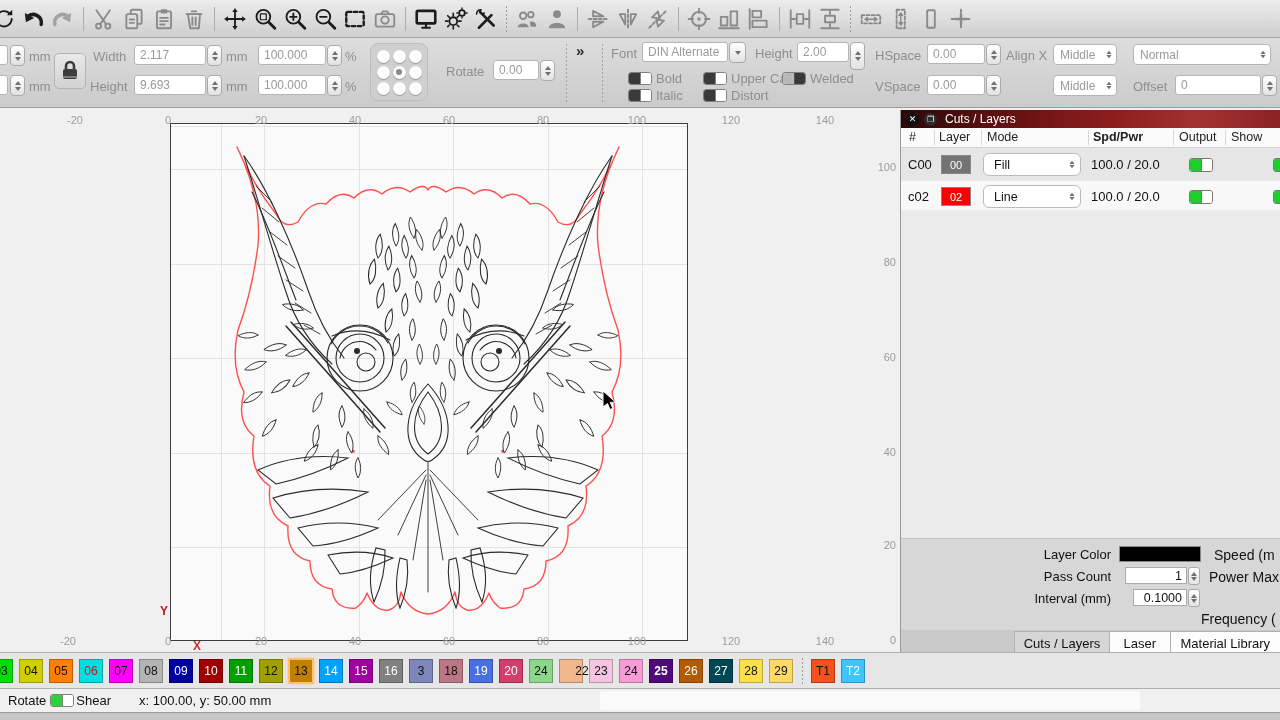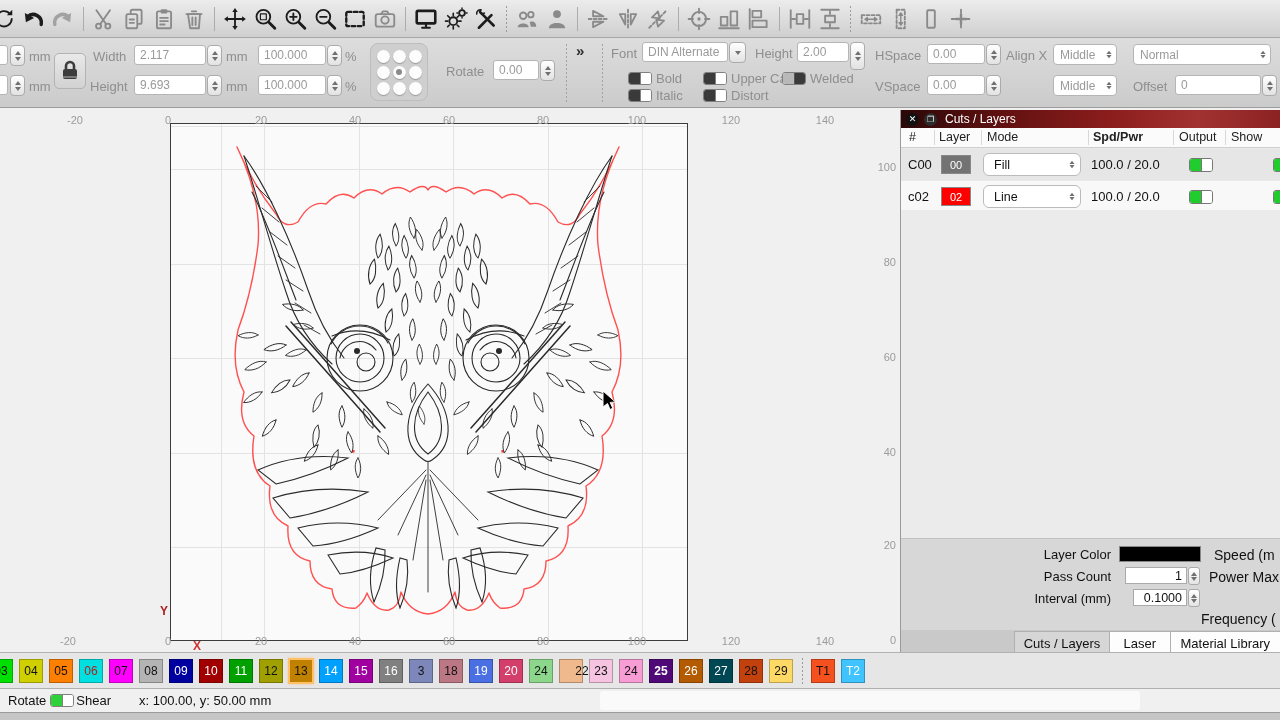--- a/index.html
+++ b/index.html
@@ -723,21 +723,21 @@
     <div class="swatch" style="background: rgb(187, 119, 132); color: rgb(17, 17, 17);">18</div>
     <div class="swatch" style="background: rgb(74, 111, 227); color: rgb(255, 255, 255);">19</div>
     <div class="swatch" style="background: rgb(211, 63, 106); color: rgb(255, 255, 255);">20</div>
     <div class="swatch" style="background: rgb(140, 215, 140); color: rgb(17, 17, 17);">24</div>
     <div class="swatch" style="background: rgb(240, 185, 141); color: rgb(17, 17, 17); padding-left: 22px;">22</div>
     <div class="swatch" style="background: rgb(246, 196, 225); color: rgb(17, 17, 17);">23</div>
     <div class="swatch" style="background: rgb(247, 156, 212); color: rgb(17, 17, 17);">24</div>
     <div class="swatch" style="background: rgb(80, 10, 120); color: rgb(255, 255, 255); font-weight: bold;">25</div>
     <div class="swatch" style="background: rgb(180, 90, 0); color: rgb(255, 255, 255);">26</div>
     <div class="swatch" style="background: rgb(0, 71, 84); color: rgb(255, 255, 255);">27</div>
-    <div class="swatch" style="background: #c2410c; color: rgb(17, 17, 17);">28</div>
+    <div class="swatch" style="background: #fde047; color: rgb(17, 17, 17);">28</div>
     <div class="swatch" style="background: rgb(255, 217, 102); color: rgb(17, 17, 17);">29</div>
     <div class="pal-sep"></div>
     <div class="swatch" style="background: rgb(244, 81, 30); color: rgb(17, 17, 17);">T1</div>
     <div class="swatch" style="background: rgb(64, 196, 255); color: rgb(255, 255, 255);">T2</div>
   </div>
 
 <div id="status-bar">
   <span style="margin-left:8px;">Rotate</span>
   <span class="minitoggle green" style="margin-left:4px;">
       <span class="fillpart"></span>

